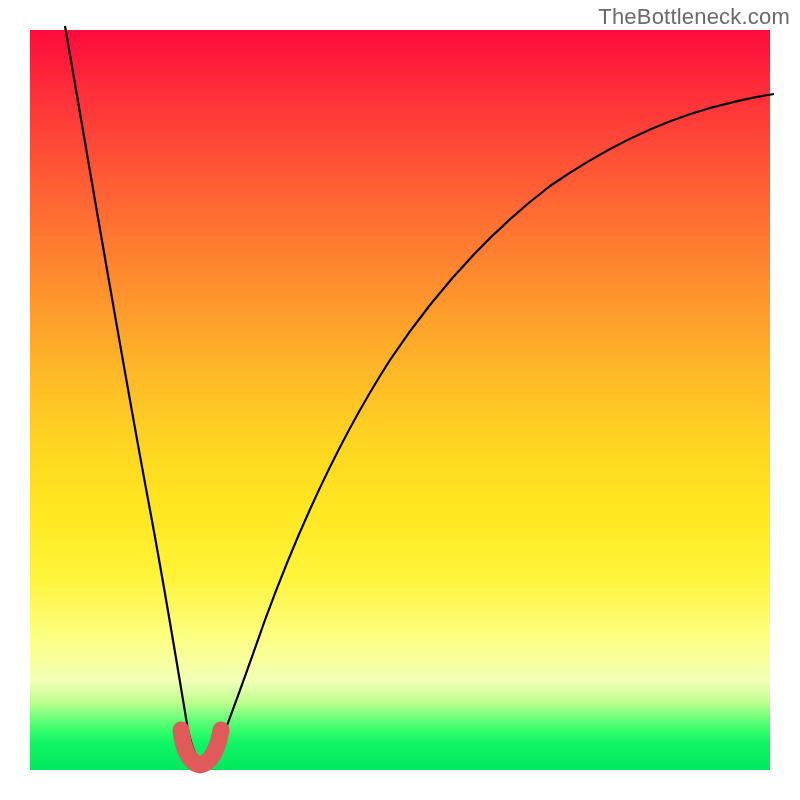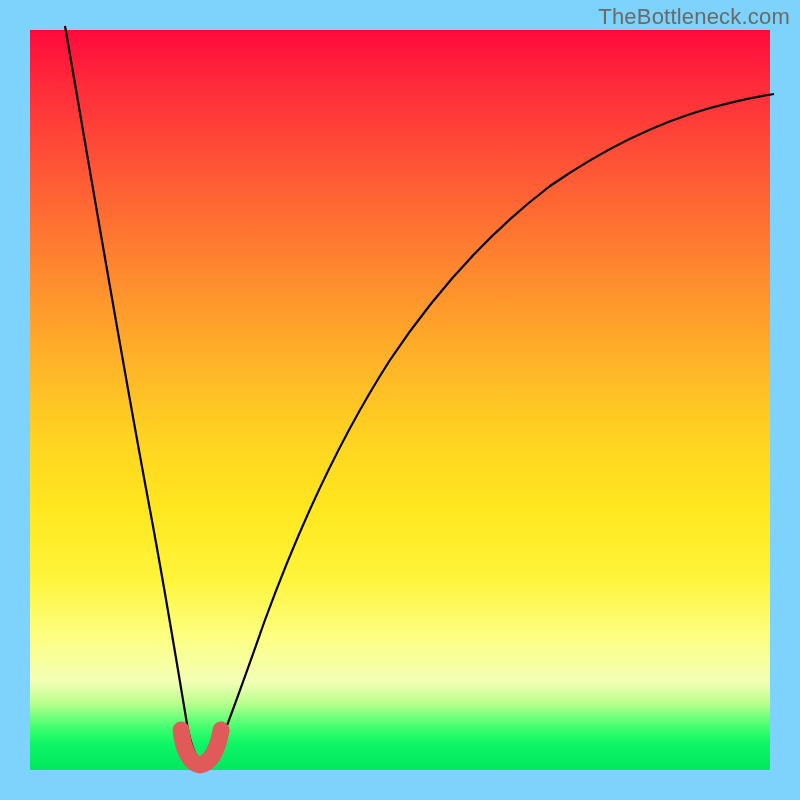--- a/index.html
+++ b/index.html
@@ -10,21 +10,21 @@
     overflow: hidden;
     background: #000;
     font-family: Arial, Helvetica, sans-serif;
   }
   .frame {
     position: absolute;
     top: 0;
     left: 0;
     width: 800px;
     height: 800px;
-    background: #7dd3fc;
+    background: #ffffff;
     text-decoration: underline;
   }
   .plot {
     position: absolute;
     top: 30px;
     left: 30px;
     width: 740px;
     height: 740px;
     background: linear-gradient(
       to bottom,

